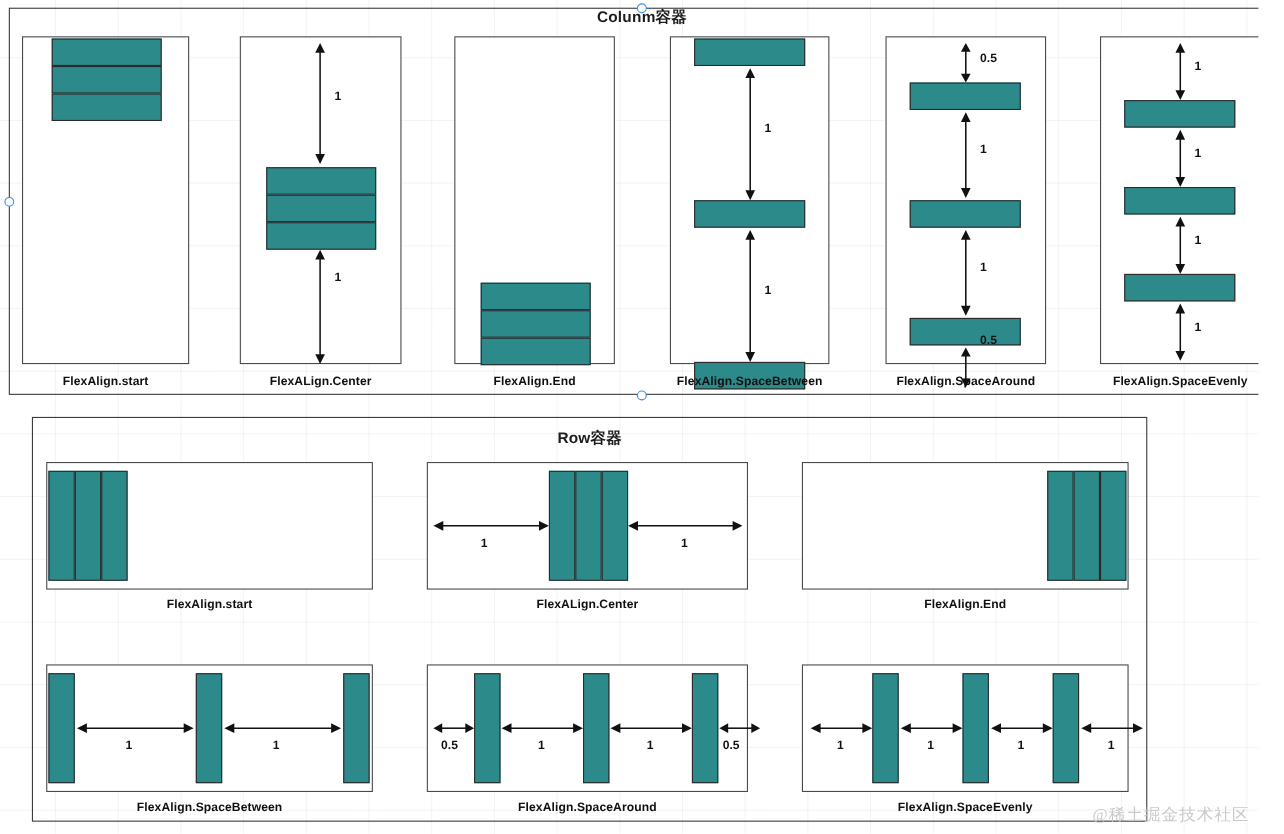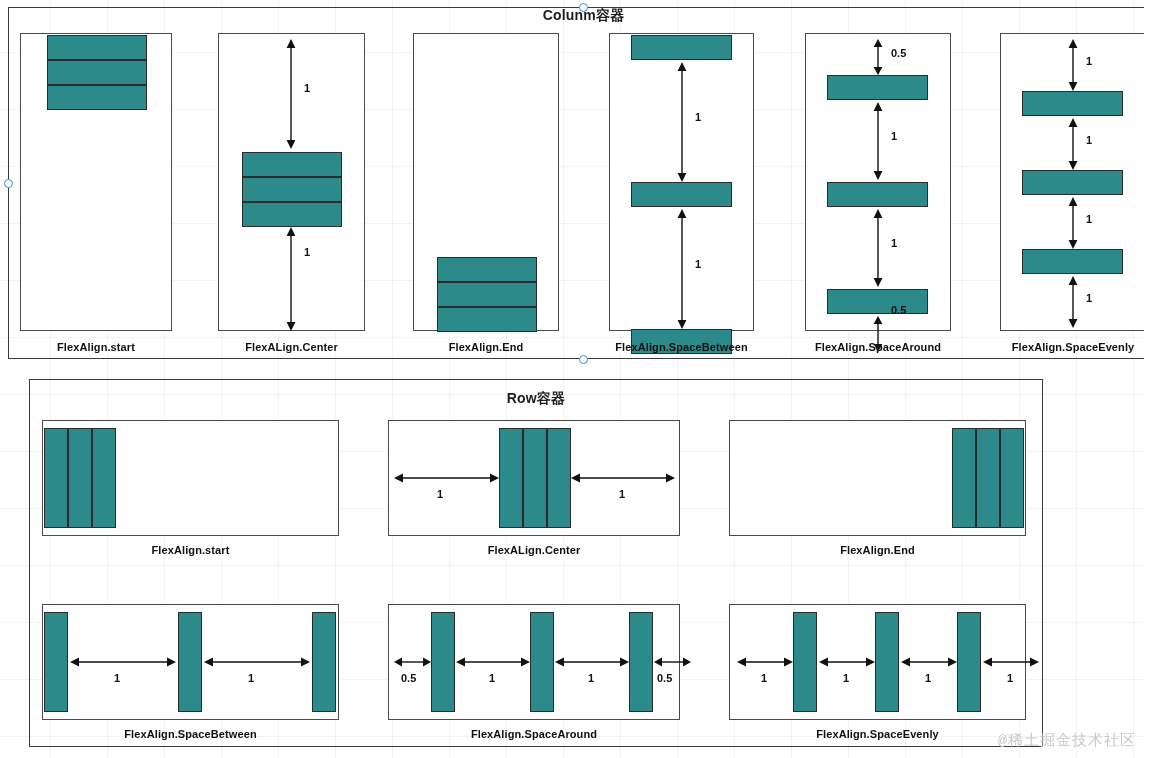--- a/index.html
+++ b/index.html
@@ -100,21 +100,21 @@
     box-sizing: border-box;
   }
 
   
   #watermark {
     position: absolute;
     right: 8px;
     bottom: 8px;
     font-size: 15px;
     color: #c9c9c9;
-    font-family: Liberation Mono, monospace;
+    font-family: Liberation Serif, serif;
     user-select: none;
     letter-spacing: 1px;
   }
 </style>
 </head>
 <body>
 
 <div id="canvas">
 
   <div class="group-frame" style="left:8px; top:7px; width:1151px; height:352px;">

